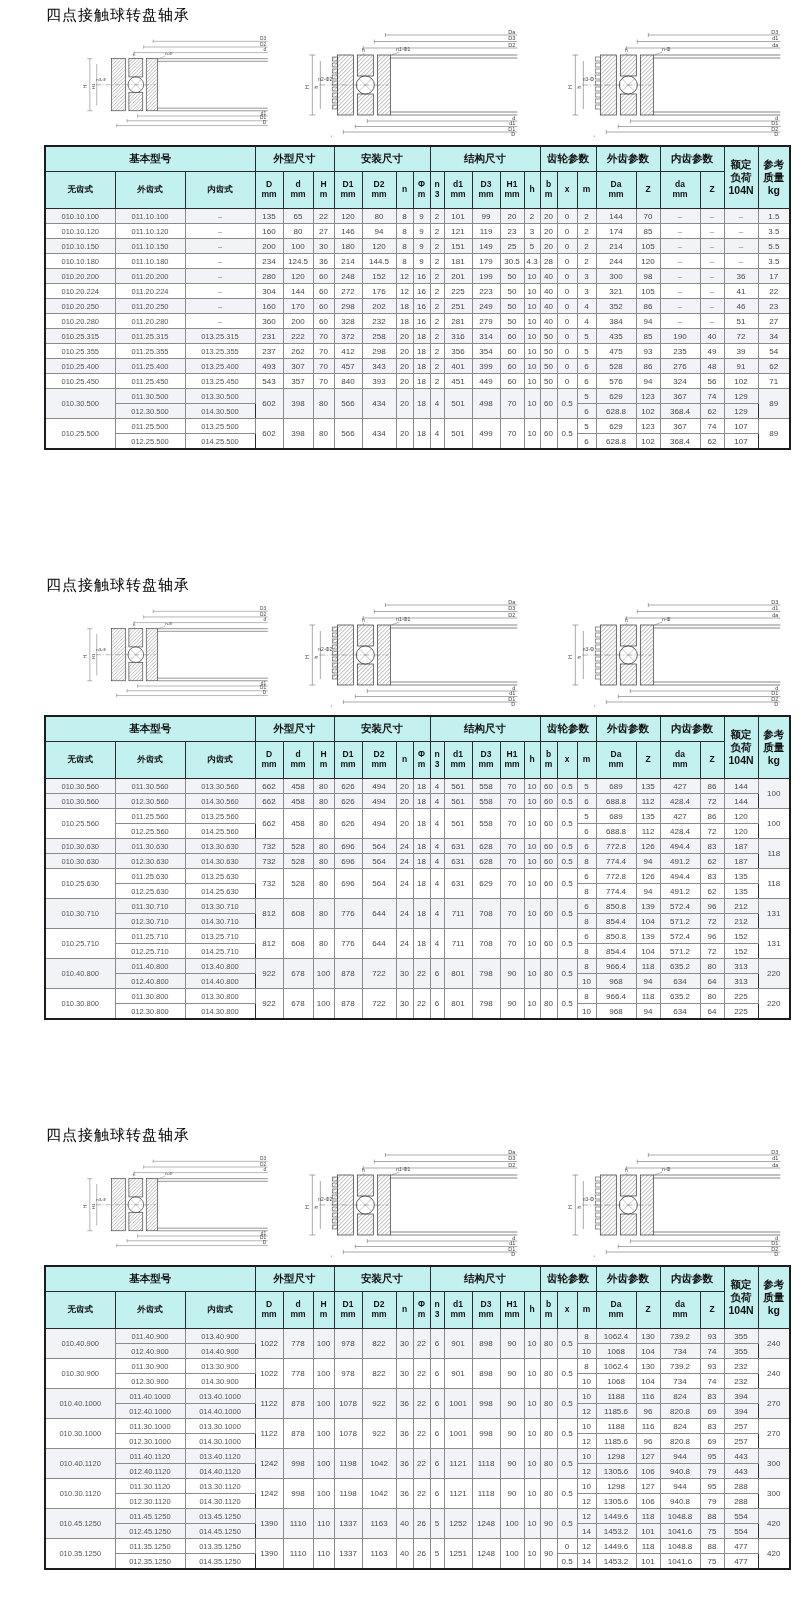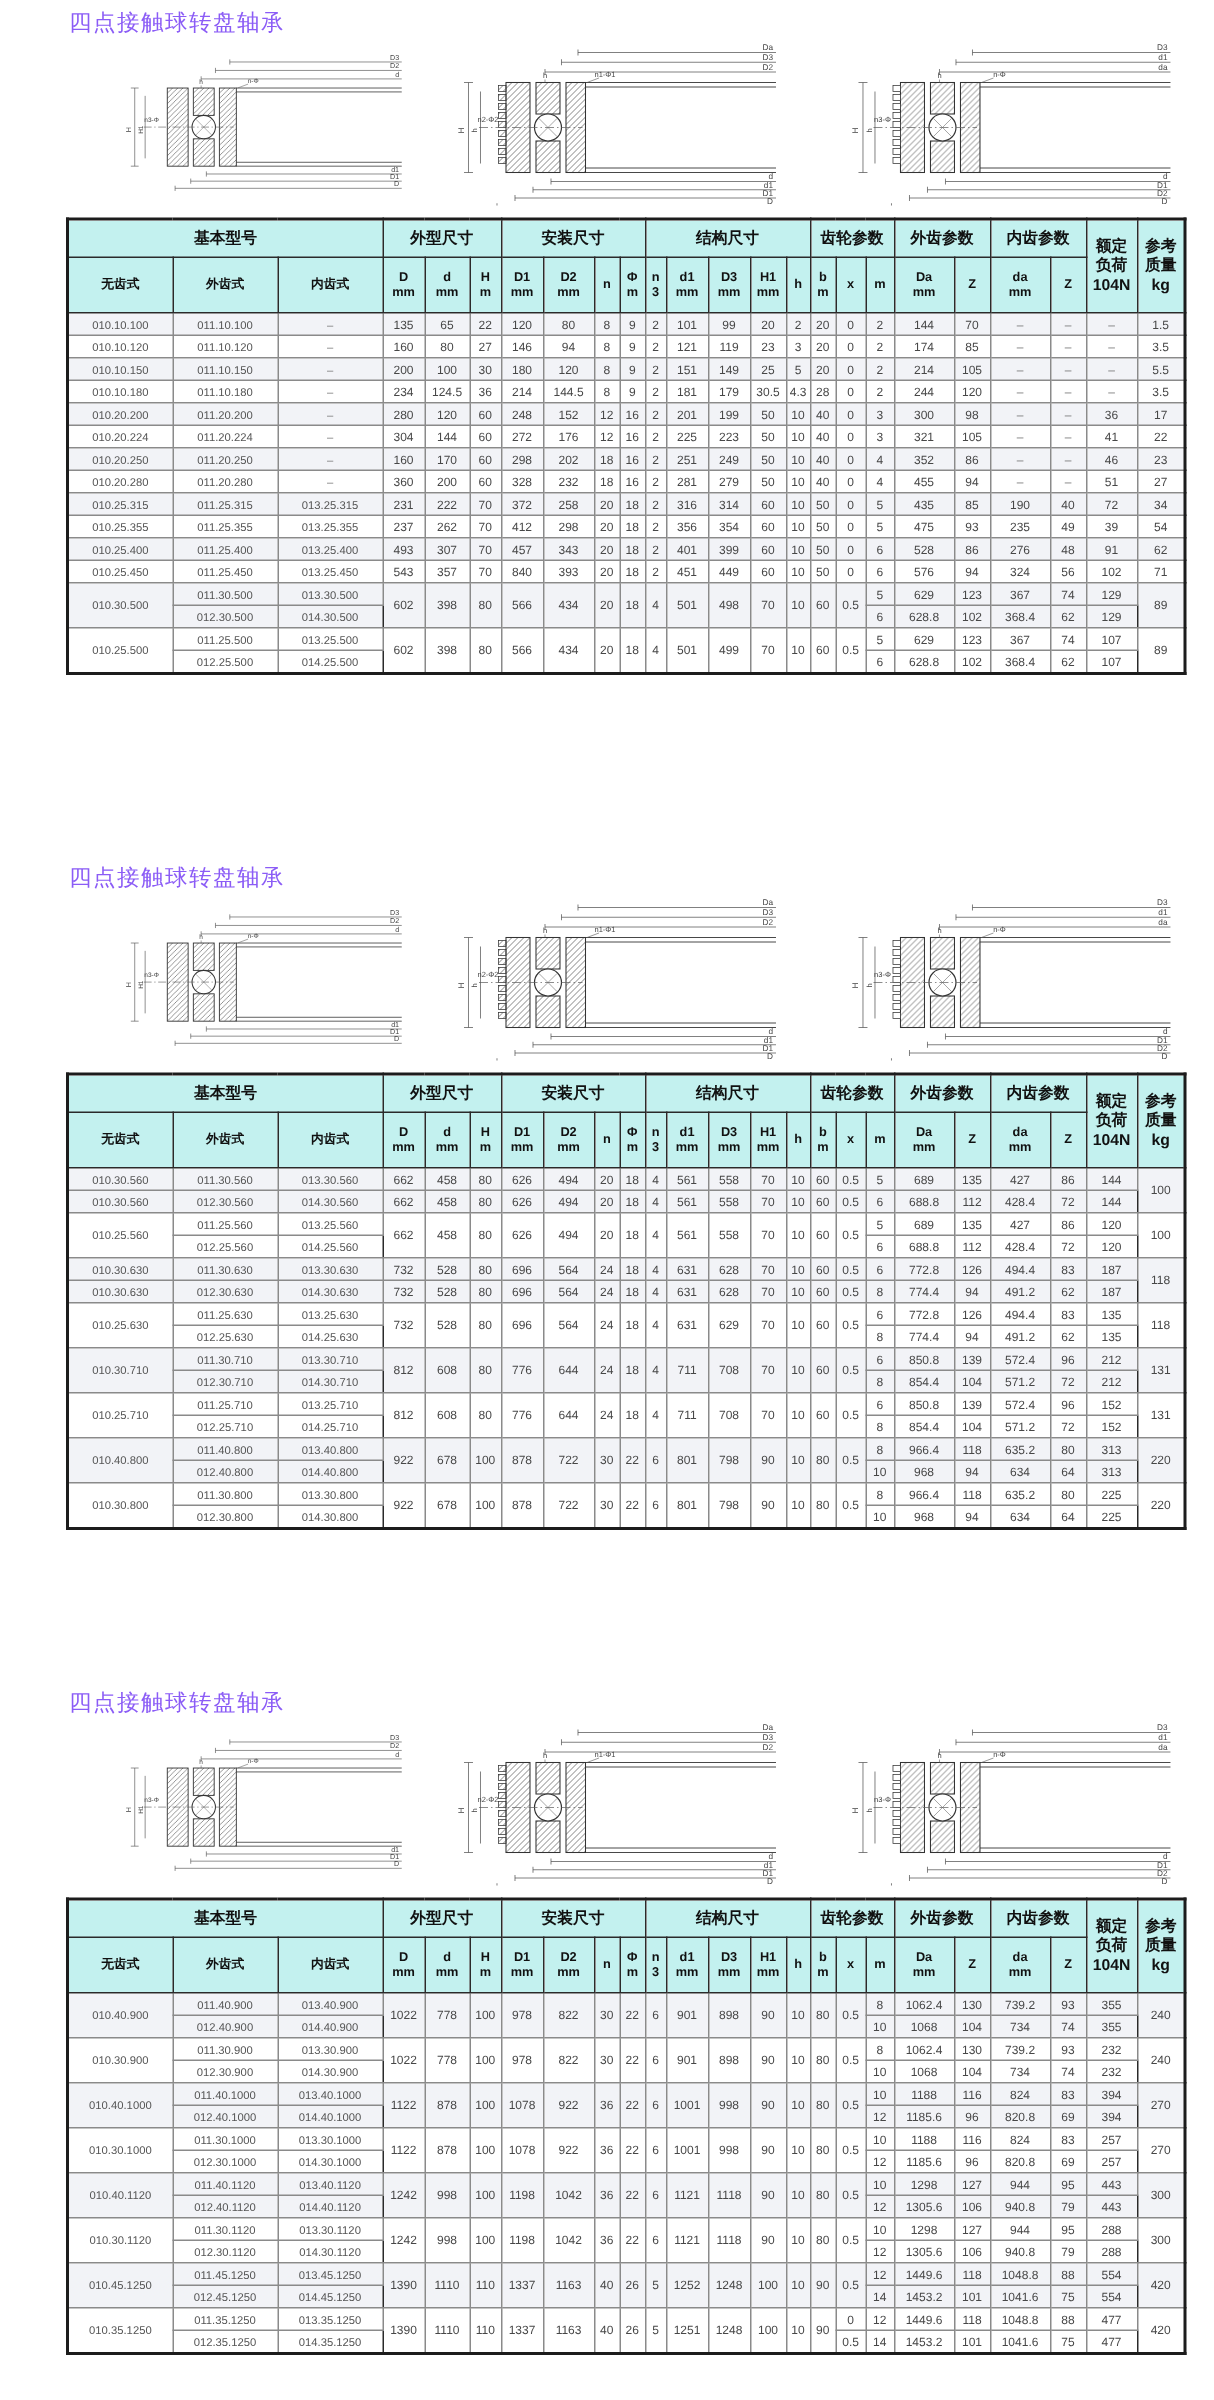--- a/index.html
+++ b/index.html
@@ -2,21 +2,21 @@
 <html><head>
 <meta charset="utf-8">
 <style>
   html,body{margin:0;padding:0;background:#ffffff;}
   body{width:809px;min-height:1600px;font-family:"Liberation Sans",sans-serif;color:#333;}
   .page{padding:6px 0 20px 44px;}
   .sec{margin:0;}
   .sec + .sec{margin-top:0;}
   .sec:nth-of-type(2){margin-top:126px;}
   .sec:nth-of-type(3){margin-top:106px;}
-  .title{font-family:"DejaVu Serif",serif;font-size:15px;font-weight:400;color:#8b5cf6;margin:0 0 2px 2px;letter-spacing:1px;}
+  .title{font-family:"DejaVu Serif",serif;font-size:15px;font-weight:400;color:#000000;margin:0 0 2px 2px;letter-spacing:1px;}
   .drawings{display:flex;align-items:flex-start;gap:14px;margin:4px 0 8px 38px;height:108px;}
   .dwg{display:block;}
   table.spec{border-collapse:collapse;table-layout:fixed;width:745px;border:2px solid #1c1c1c;background:#fff;}
   table.spec th,table.spec td{border:1px solid #8a8a8a;text-align:center;vertical-align:middle;padding:0 1px;overflow:hidden;}
   table.spec thead th{background:#c3f1ef;font-weight:bold;white-space:pre-line;border:1px solid #2a2a2a;color:#111;}
   tr.grp-head th{font-size:10.5px;height:24px;text-align:center;}
   tr.col-head th{font-size:8.5px;height:36px;line-height:1.15;border-bottom:2px solid #1c1c1c;}
   th.tallh{font-size:8.5px;line-height:1.25;}
   tbody td{height:14px;font-size:8px;color:#474747;white-space:nowrap;}
   tbody td.model{font-size:7.5px;color:#555;}
@@ -471,21 +471,21 @@
             <td>18</td>
             <td>16</td>
             <td class="hb">2</td>
             <td>281</td>
             <td>279</td>
             <td>50</td>
             <td>10</td>
             <td class="hb">40</td>
             <td>0</td>
             <td>4</td>
-            <td class="hb">455</td>
+            <td class="hb">384</td>
             <td>94</td>
             <td class="hb dash">–</td>
             <td class="dash">–</td>
             <td class="hb">51</td>
             <td class="hb">27</td>
           </tr>
           <tr class="gs alt">
             <td class="model">010.25.315</td>
             <td class="model">011.25.315</td>
             <td class="model">013.25.315</td>

